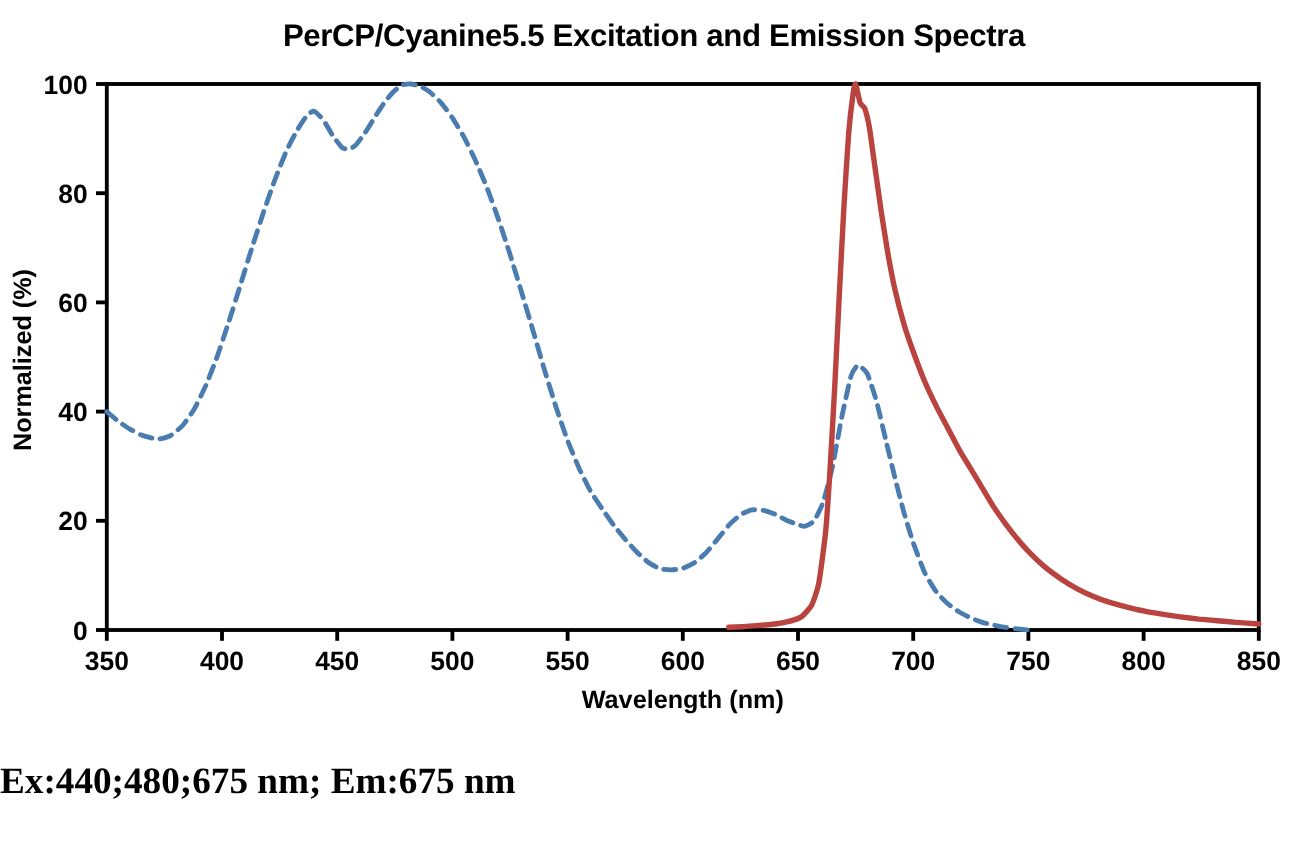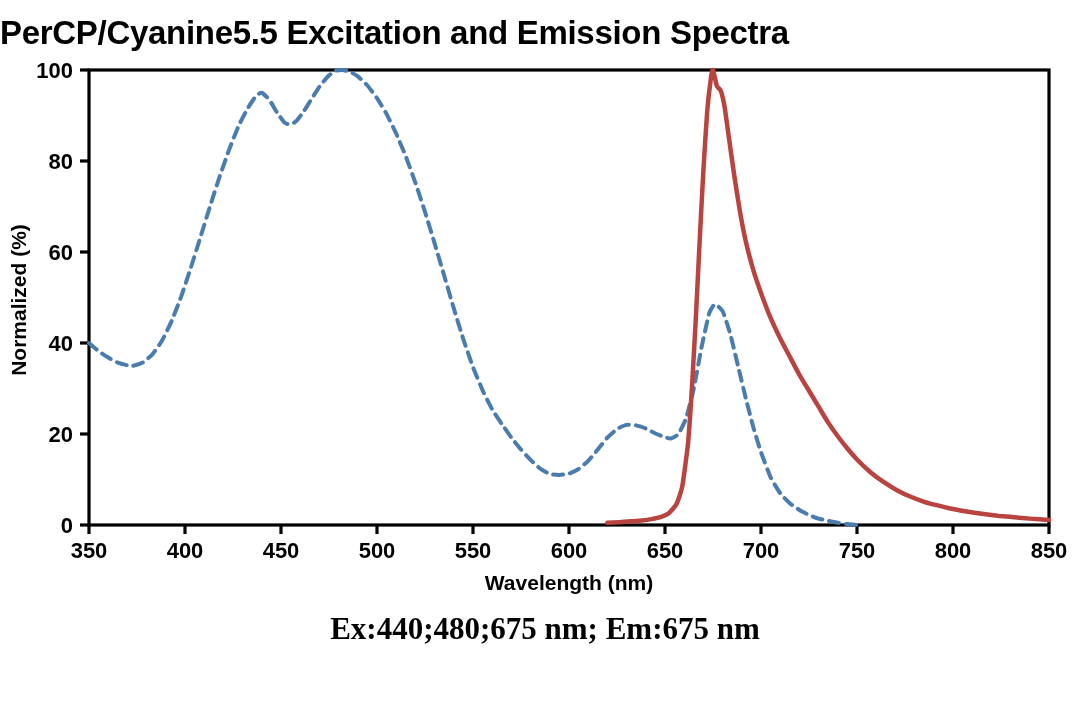--- a/index.html
+++ b/index.html
@@ -19,34 +19,33 @@
     position: relative;
     width: 1090px;
     height: 703px;
     background: #ffffff;
   }
   #chart-title {
     position: absolute;
     left: 0;
     top: 14px;
     width: 1090px;
-    text-align: left;
+    text-align: center;
     font-family: "Liberation Sans", sans-serif;
     font-weight: bold;
-    font-size: 33px;
+    font-size: 26px;
     letter-spacing: -0.3px;
     color: #000000;
     white-space: nowrap;
   }
   #caption {
     position: absolute;
     left: 0;
-    top: 611px;
+    top: 633px;
     width: 1090px;
-    text-align: center;
     font-family: "Liberation Serif", serif;
     font-weight: bold;
     font-size: 31px;
     color: #000000;
     white-space: nowrap;
   }
   #plot-area {
     position: absolute;
     left: 0;
     top: 0;

